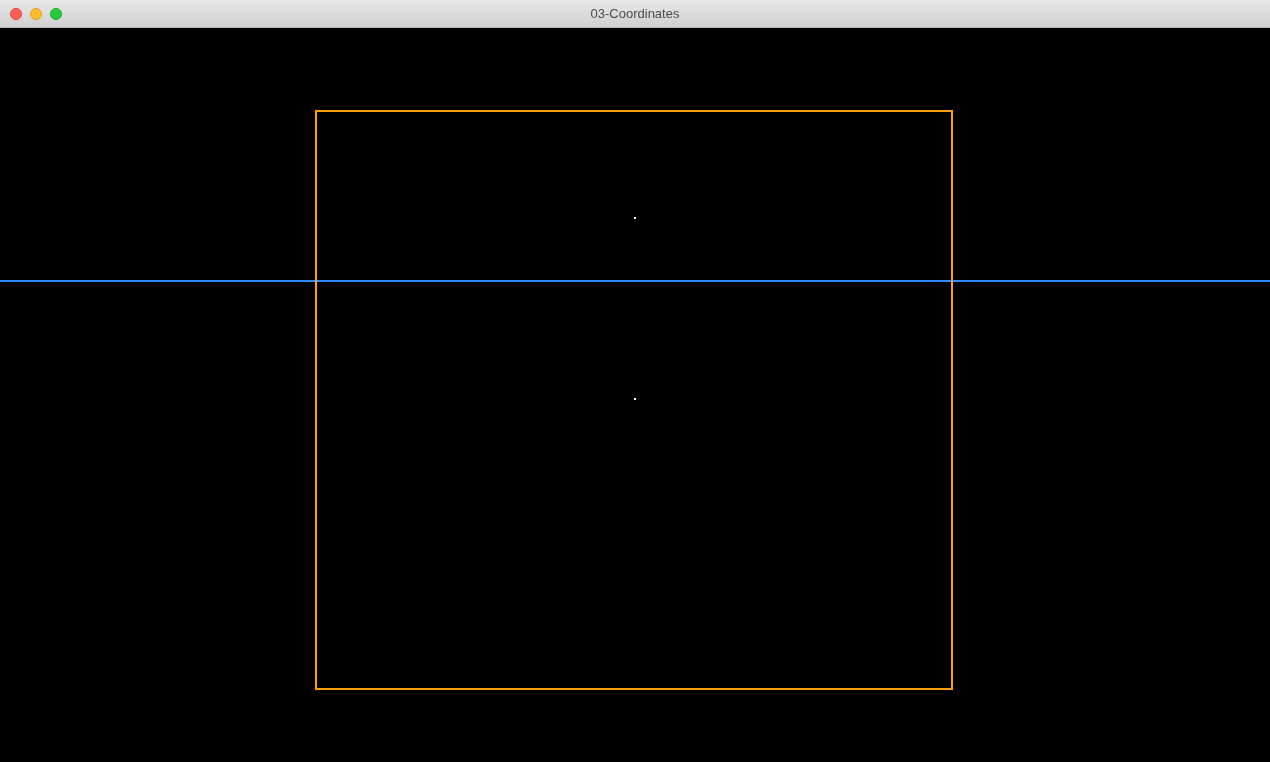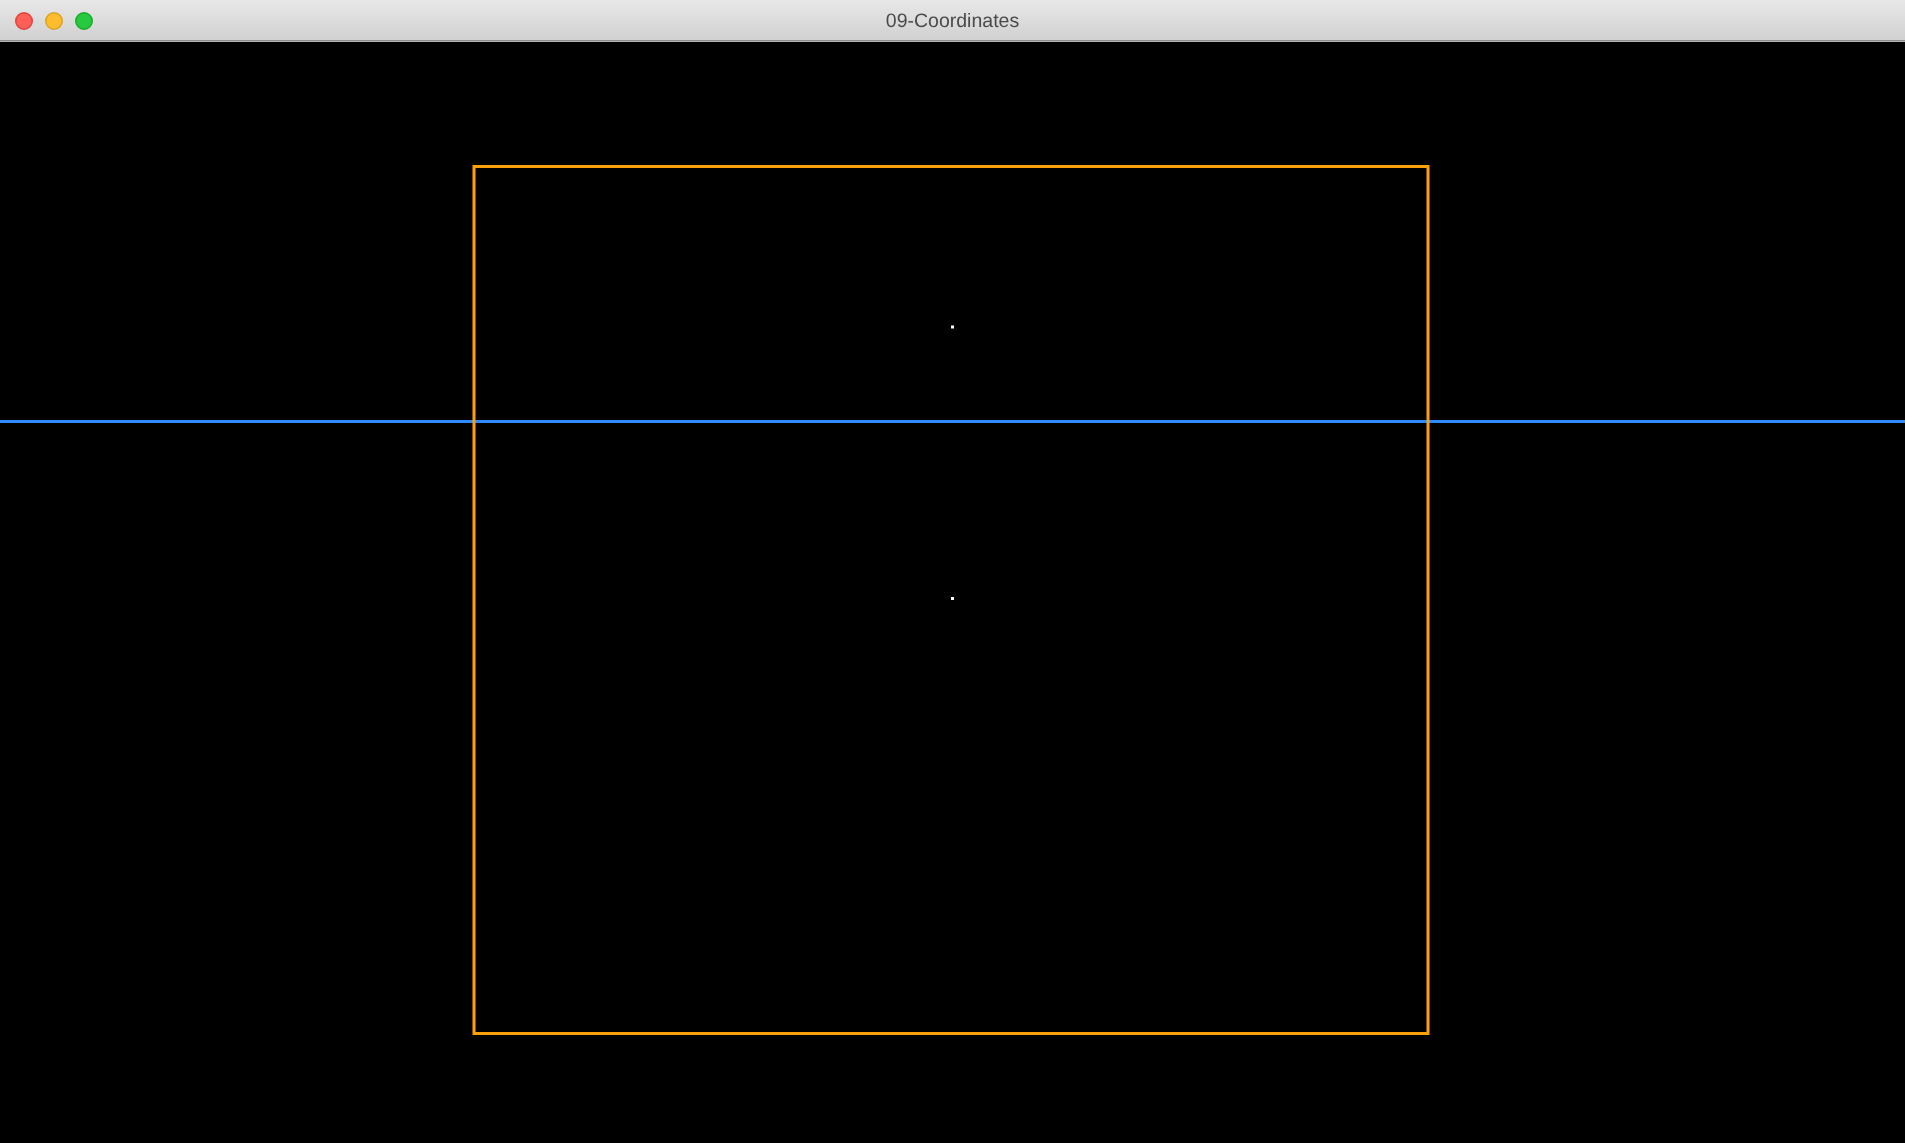--- a/index.html
+++ b/index.html
@@ -79,21 +79,21 @@
 </head>
 <body>
 
 <div class="window">
   <div class="titlebar">
     <div class="traffic-lights">
       <div class="traffic-light close-btn"></div>
       <div class="traffic-light min-btn"></div>
       <div class="traffic-light max-btn"></div>
     </div>
-    <div class="title">09-Coordinates</div>
+    <div class="title">03-Coordinates</div>
   </div>
   <div class="canvas">
     <div class="blue-line" id="blue-line" style="top: 252px; background: rgb(46, 139, 255);"></div>
     <div class="orange-rect" id="orange-rect" style="left: 315px; top: 82px; width: 638px; height: 580px; border-color: rgb(255, 159, 10);"></div>
     <div class="white-dot" id="dot1" style="left: 634px; top: 189px;"></div>
     <div class="white-dot" id="dot2" style="left: 634px; top: 370px;"></div>
   </div>
 </div>
 
 </body></html>

